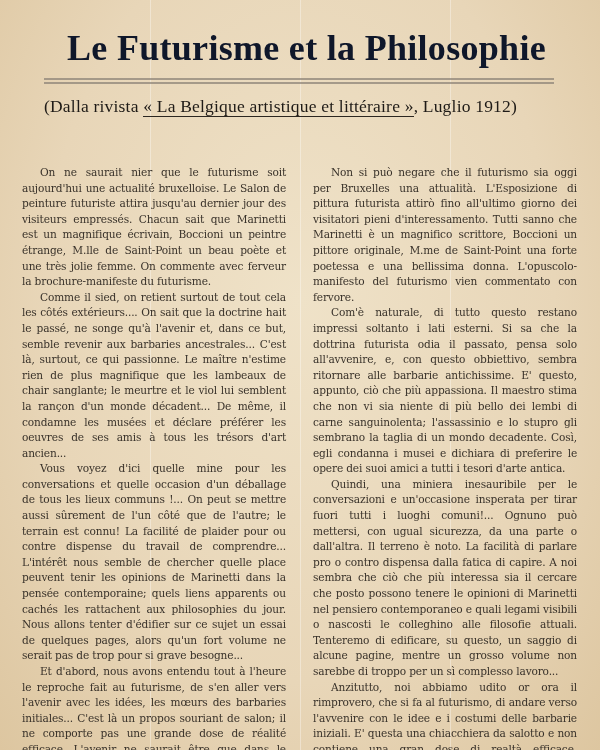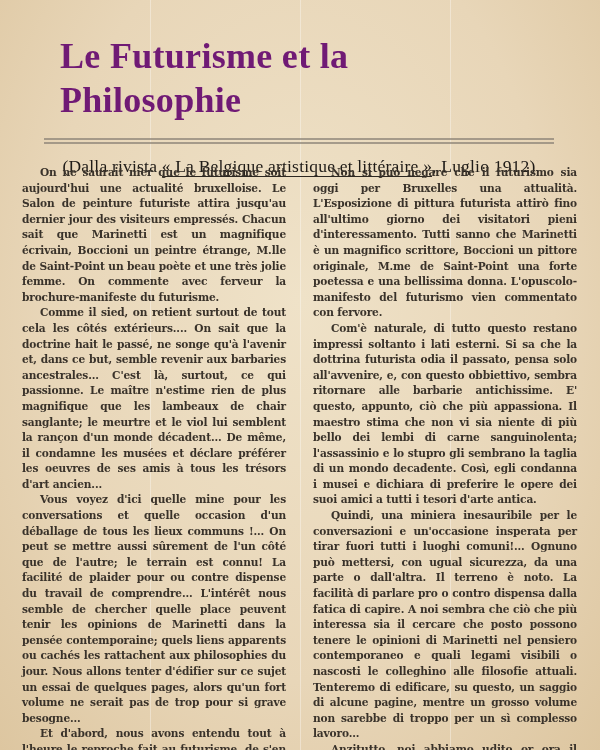--- a/index.html
+++ b/index.html
@@ -11,37 +11,36 @@
     position: relative;
     font-family: "Liberation Serif", "DejaVu Serif", serif;
     color: #2b2620;
   }
   .fold {
     position: absolute; top: 0; bottom: 0; width: 1px;
     background: rgba(255,255,255,0.35);
   }
   .page { position: absolute; left: 44px; top: 18px; width: 510px; }
   .title {
-    font-size: 36px; line-height: 44px; text-align: left;
-    letter-spacing: 0.3px; color: #701a75; margin: 16px;
+    font-size: 36px; line-height: 44px; text-align: right;
+    letter-spacing: 0.3px; color: #0f172a; margin: 8px;
   }
   .title.it { letter-spacing: 2.4px; margin-top: 14px; }
   .rule { height: 2px; background: #8d8478; margin: 2px 0 0 0; opacity: .75; }
   .subtitle {
-    font-size: 17.5px; text-align: center; margin-top: 12px; letter-spacing: .2px;
+    font-size: 17.5px; text-align: left; margin-top: 12px; letter-spacing: .2px;
     color: #1f1b17;
   }
   .subtitle .u { border-bottom: 1.5px solid #2b2620; }
   .cols { position: absolute; left: 22px; top: 165px; width: 555px; display: flex; justify-content: space-between; }
   .col { width: 264px; }
   .col p {
     margin: 0; font-size: 10.6px; line-height: 15.6px; text-align: justify;
     text-indent: 18px; color: #39322a; font-family: "DejaVu Serif", serif;
     letter-spacing: -0.15px;
-    font-weight: bold;
   }
 </style>
 </head>
 <body>
 
 <div class="fold" style="left:150px"></div>
 <div class="fold" style="left:300px"></div>
 <div class="fold" style="left:450px"></div>
 
 <div class="page">

